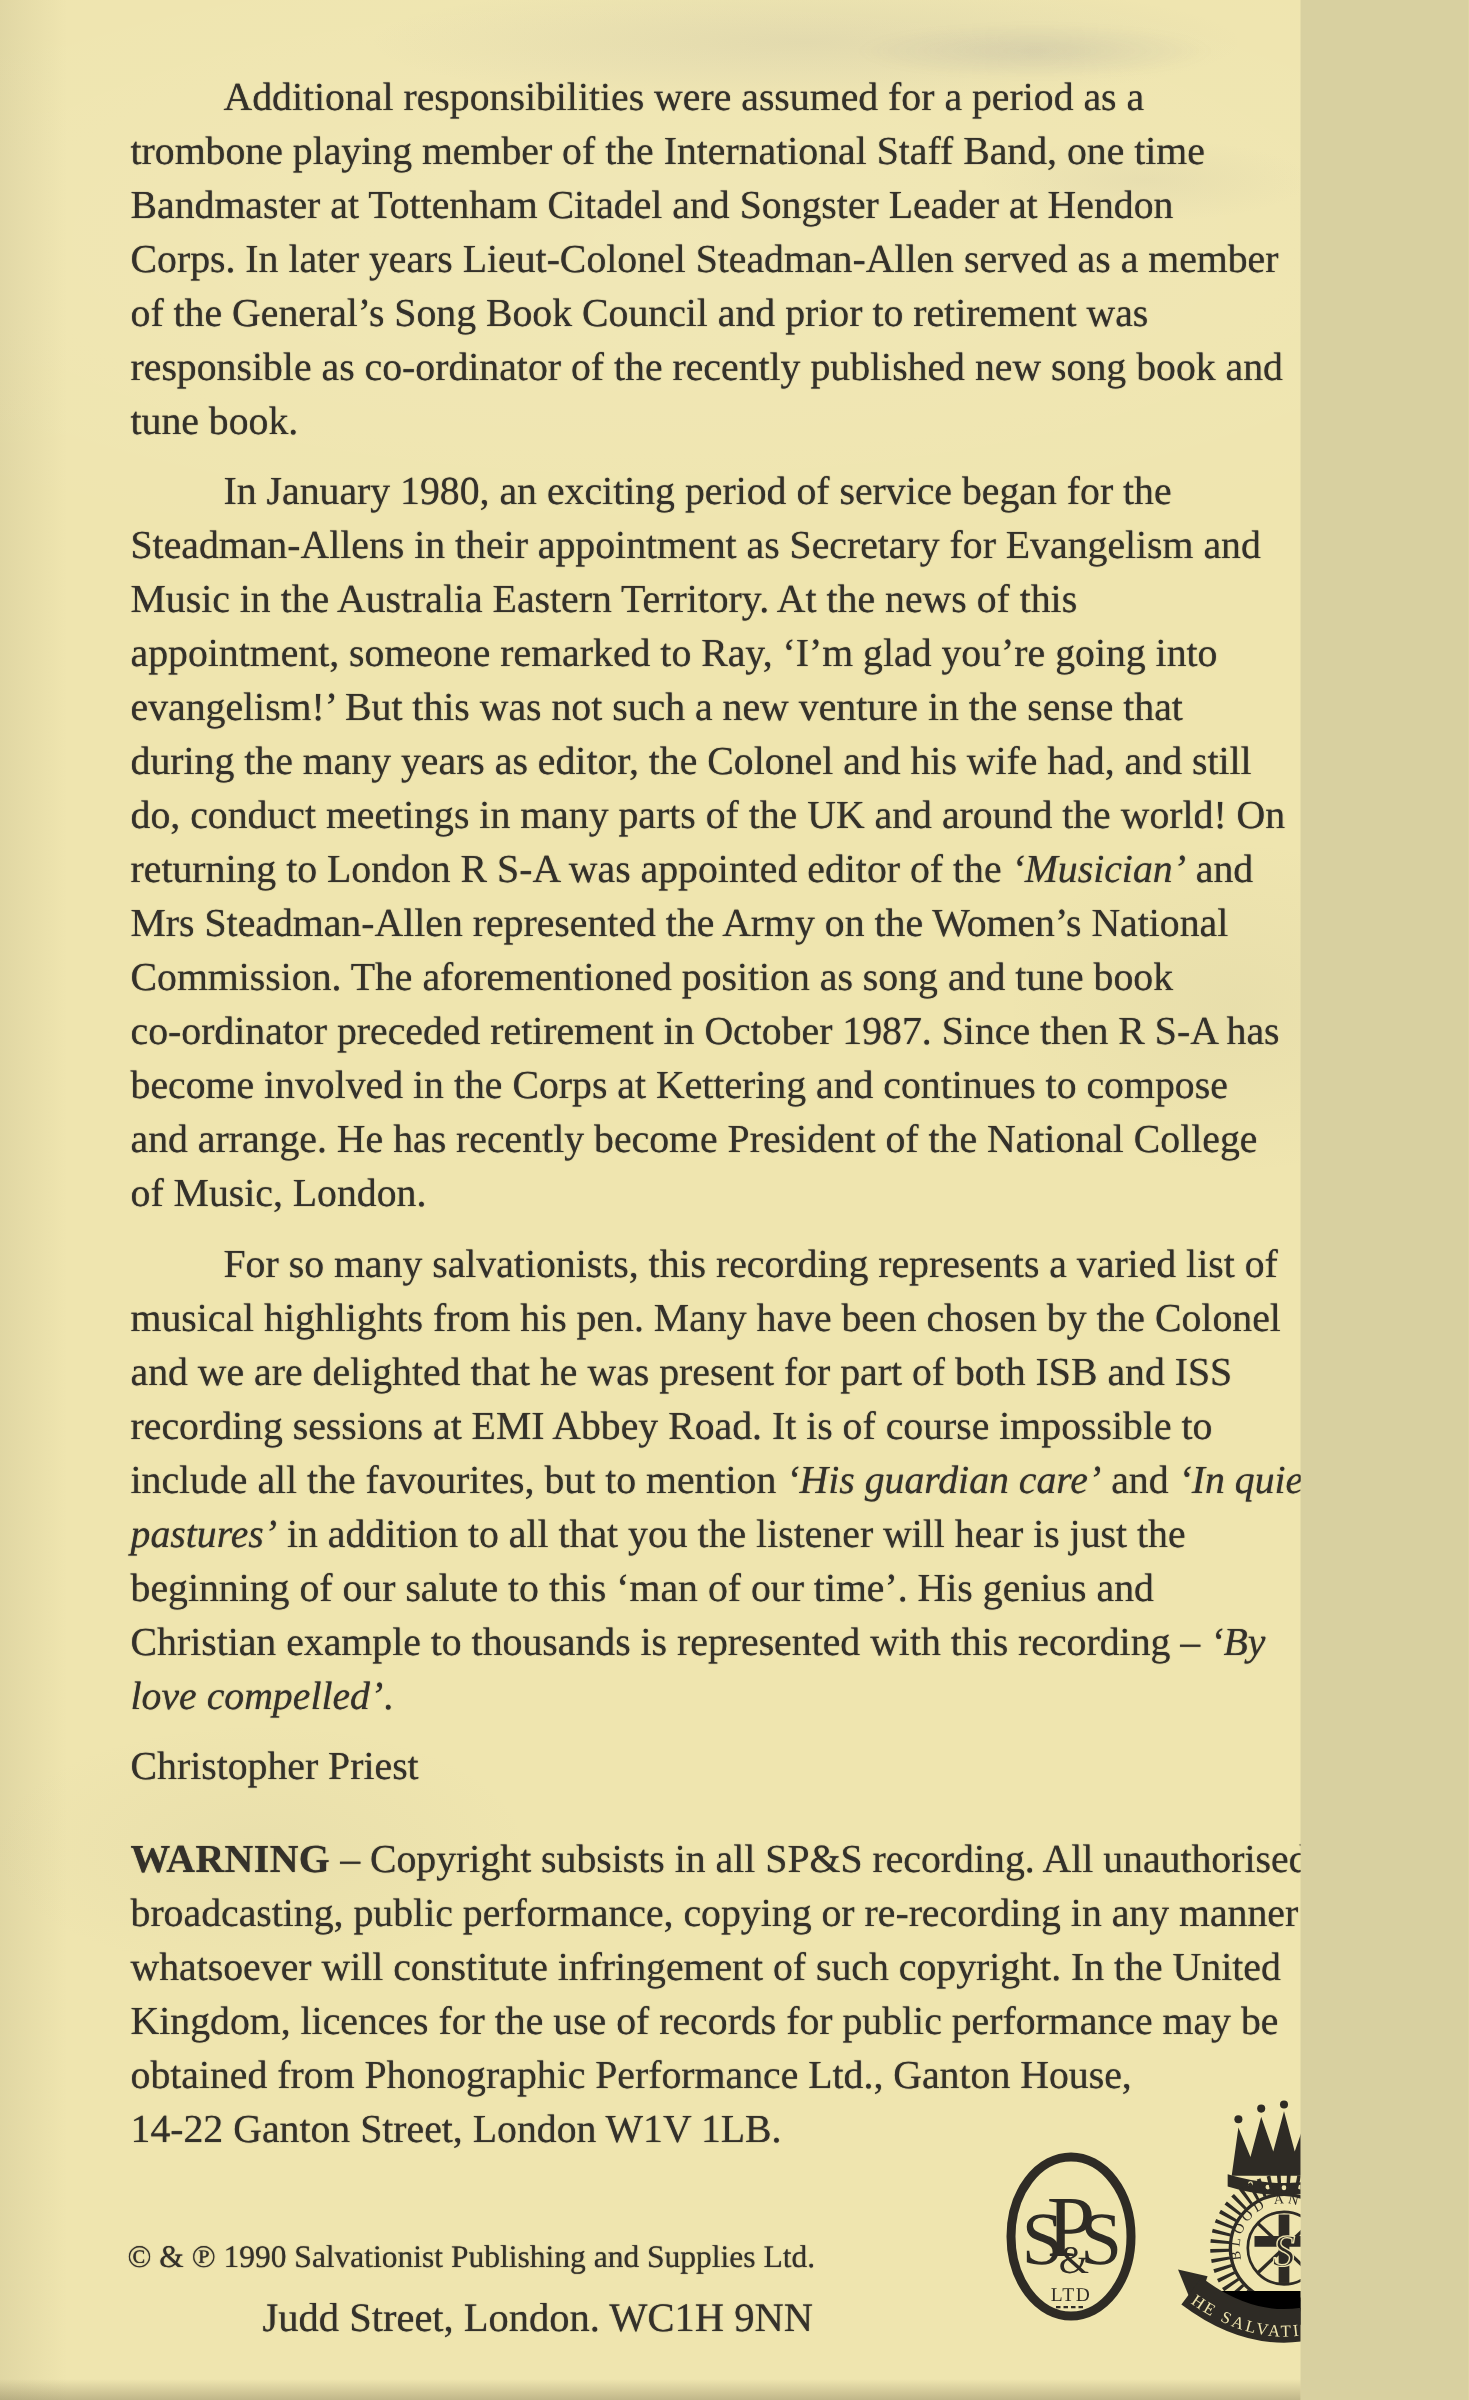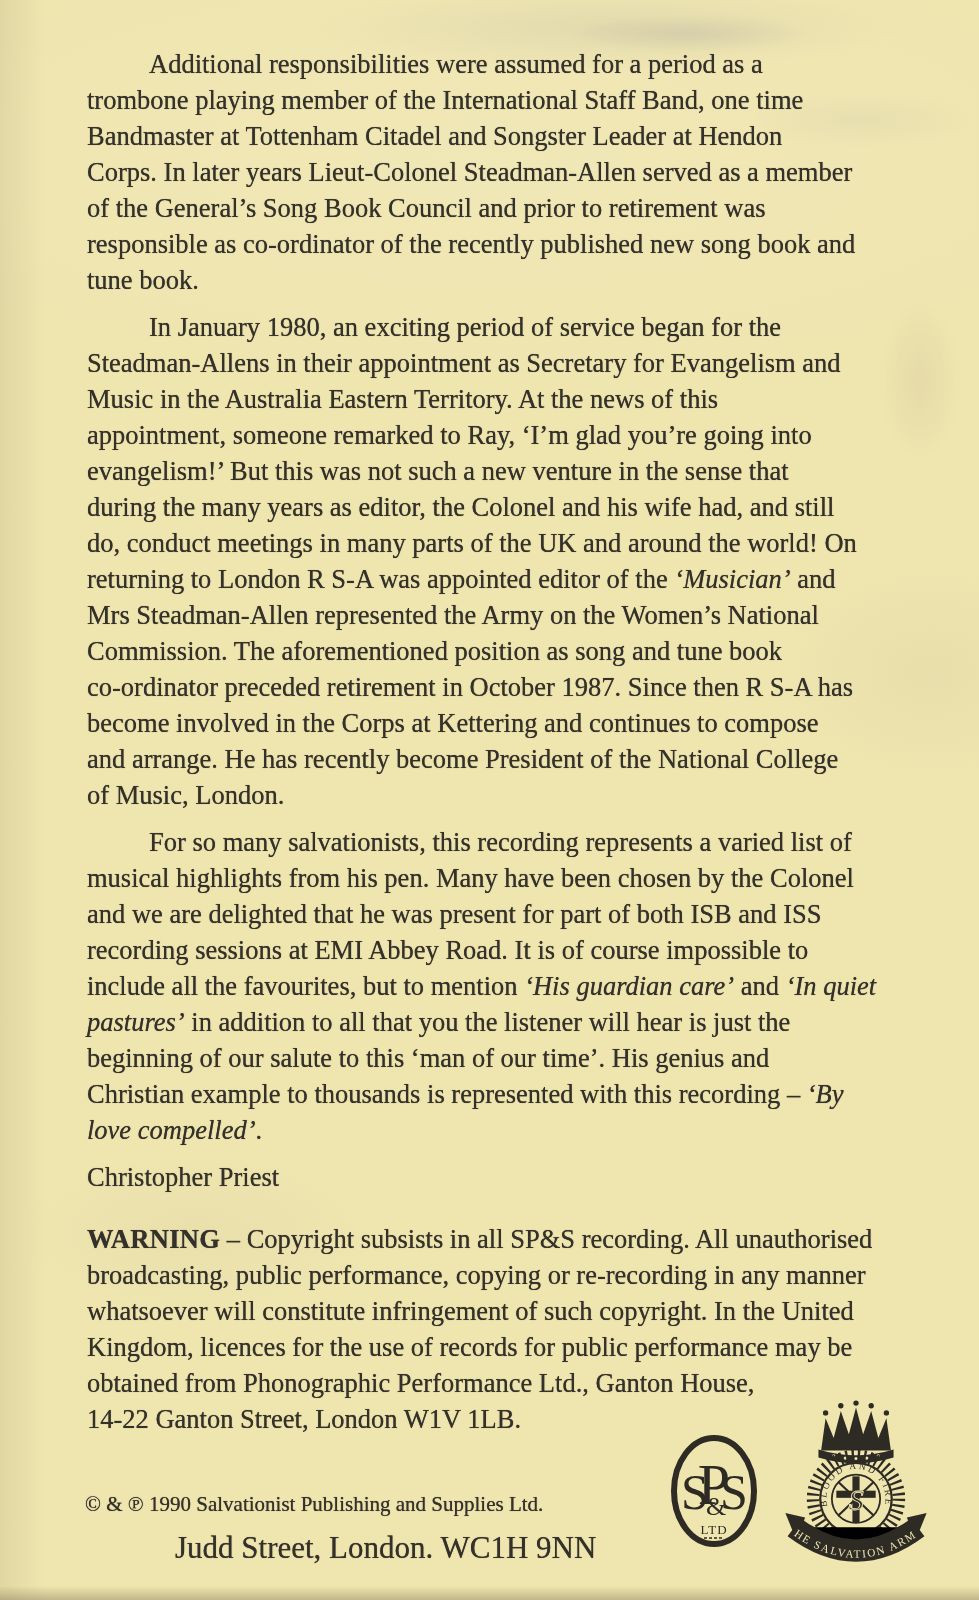--- a/index.html
+++ b/index.html
@@ -1,18 +1,18 @@
 <!DOCTYPE html>
 <html><head>
 <meta charset="utf-8">
 <style>
   html,body{margin:0;padding:0;background:#d8d0a0;}
   .page{
     position:relative;
-    width:979px;height:1600px;
+    width:867px;height:1600px;
     background-color:#efe5af;
     background-image:
       radial-gradient(ellipse 420px 60px at 62% 28px, rgba(110,112,140,0.10), transparent 70%),
       radial-gradient(ellipse 160px 40px at 88% 120px, rgba(120,120,130,0.07), transparent 70%),
       radial-gradient(ellipse 220px 160px at 95% 42%, rgba(120,118,110,0.06), transparent 70%),
       radial-gradient(ellipse 260px 120px at 20% 77%, rgba(125,120,105,0.05), transparent 70%),
       radial-gradient(ellipse 900px 300px at 50% 10%, rgba(255,255,255,0.10), transparent 75%),
       linear-gradient(90deg, rgba(95,88,60,0.10) 0px, rgba(95,88,60,0.0) 45px),
       linear-gradient(0deg, rgba(70,62,40,0.28) 0px, rgba(70,62,40,0.0) 14px);
     overflow:hidden;
@@ -25,21 +25,21 @@
     text-shadow:0 0 0.7px rgba(47,44,36,0.85);
     white-space:nowrap;
   }
   .para{margin:0 0 11px 0;}
   .para.indented{text-indent:62px;}
   .para i{}
   .para b{font-weight:bold;letter-spacing:0.3px;}
   .signature{margin:8px 4px 0 0;text-align:left;width:806px;}
   .warning{margin-top:26px;}
   .footer-line1{position:absolute;left:85px;top:1492px;font-size:21px;text-shadow:0 0 0.7px rgba(47,44,36,0.85);}
-  .footer-line2{position:absolute;left:175px;top:1530px;font-size:31px;text-shadow:0 0 0.7px rgba(47,44,36,0.85);}
+  .footer-line2{position:absolute;left:175px;top:1530px;font-size:27px;text-shadow:0 0 0.7px rgba(47,44,36,0.85);}
   .sps-logo{position:absolute;left:666px;top:1432px;width:96px;height:120px;}
   .crest{position:absolute;left:780px;top:1393px;width:152px;height:190px;}
   svg text, svg textPath{font-family:"Liberation Serif","DejaVu Serif",serif;}
   .smudge{position:absolute;pointer-events:none;}
 </style>
 </head>
 <body>
 
 <div class="page">
 

